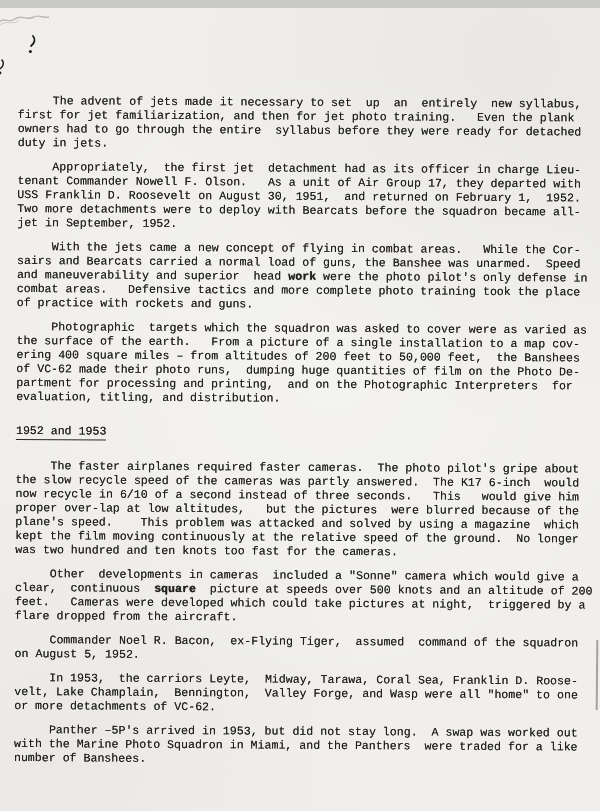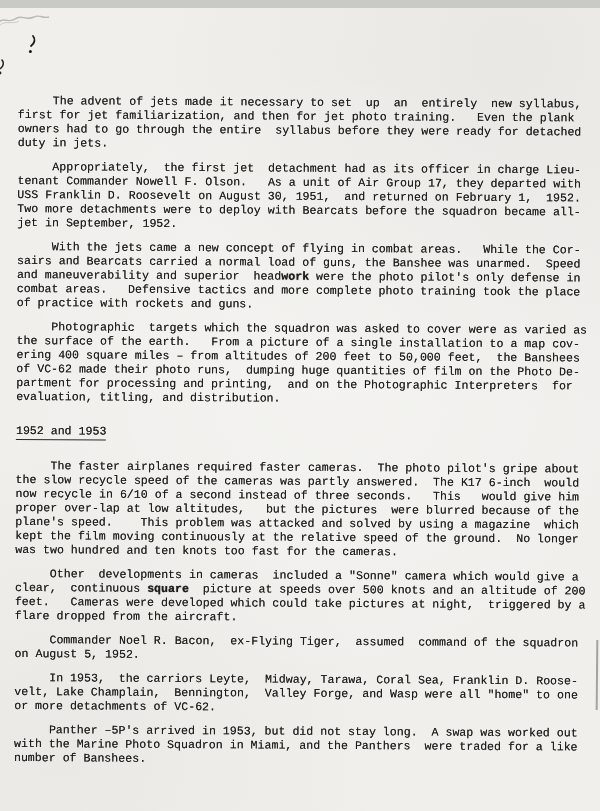--- a/index.html
+++ b/index.html
@@ -28,21 +28,21 @@
     border-bottom:1.3px solid #2a2926;
     padding-bottom:1px;
     text-shadow:0 0 0.6px rgba(30,30,28,0.8);
     white-space:pre;
     text-align:right;
   }
   .line{
     white-space:pre;
     text-shadow:0 0 0.6px rgba(30,30,28,0.75);
   }
-  .line b{font-weight:bold;text-shadow:0 0 0.8px rgba(20,20,18,0.9);}
+  .line b{font-weight:bold;text-shadow:0 0 0.8px rgba(20,20,18,0.9);padding-left:7px;}
   .mark{position:absolute;}
   .scan-line{
     position:absolute;left:596px;top:632px;width:1.6px;height:70px;
     background:#5a5751;opacity:0.5;transform:rotate(0.5deg);
   }
 </style>
 </head>
 <body>
 
 <div class="page">

